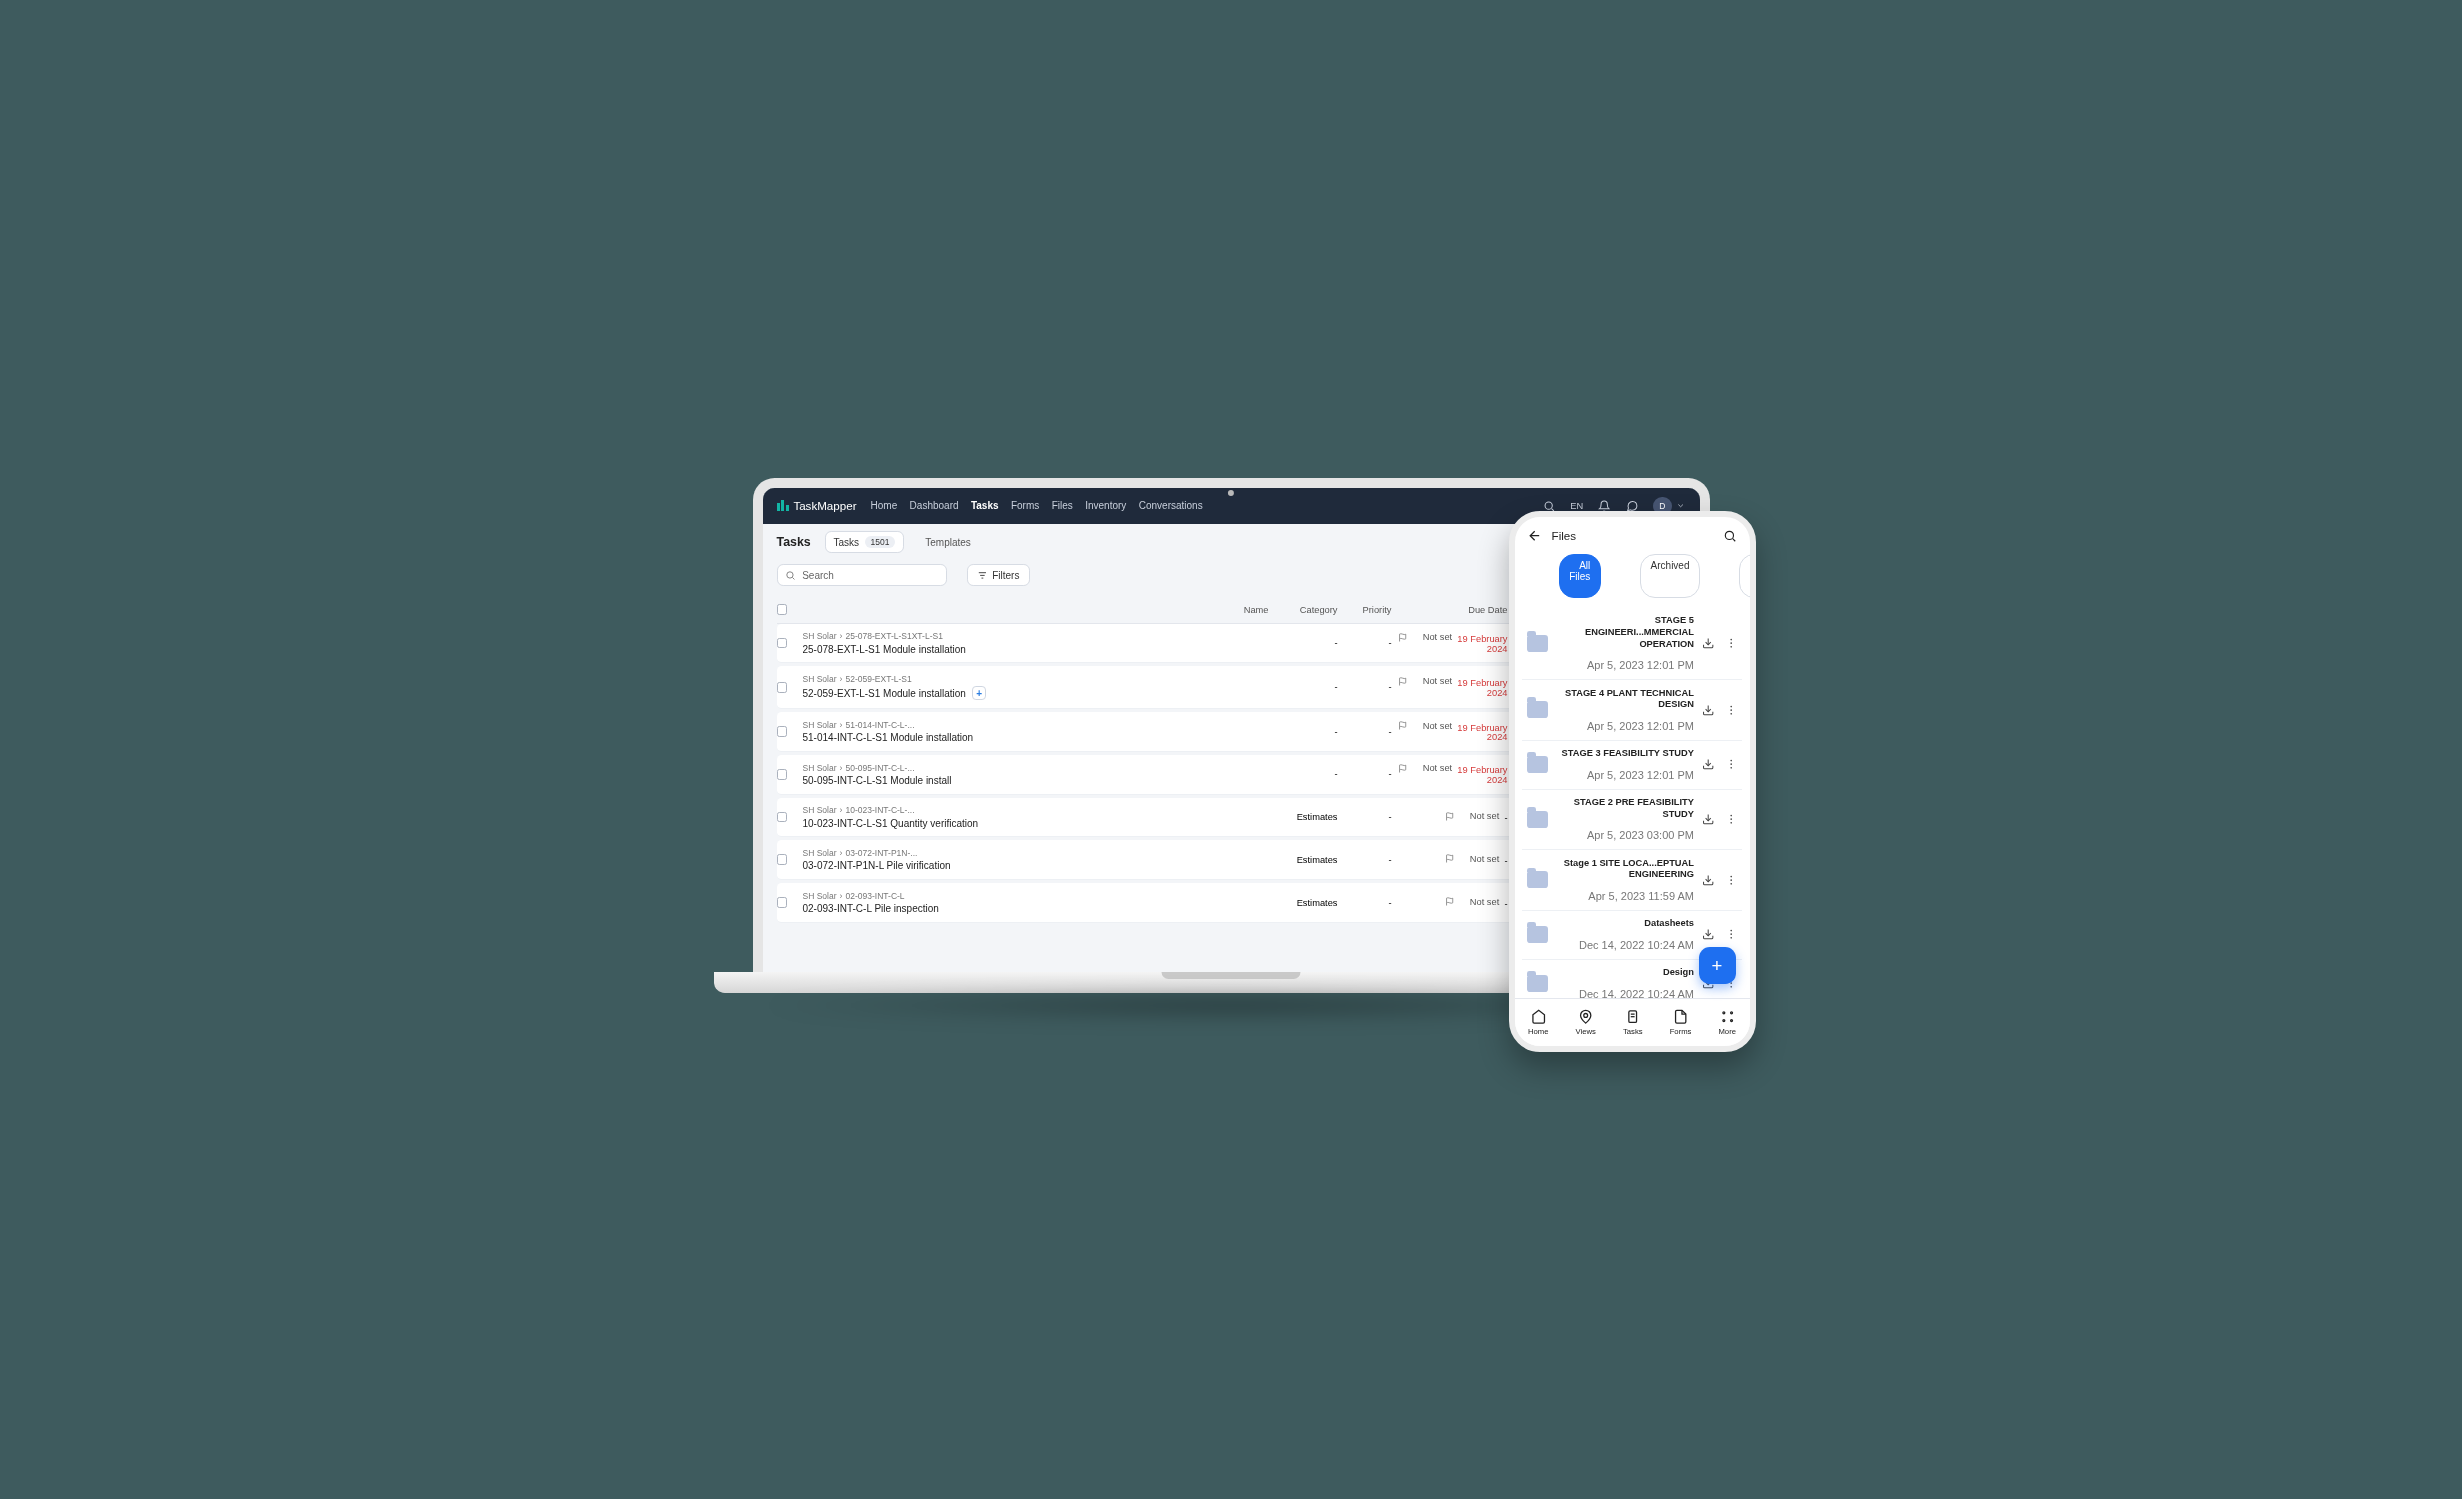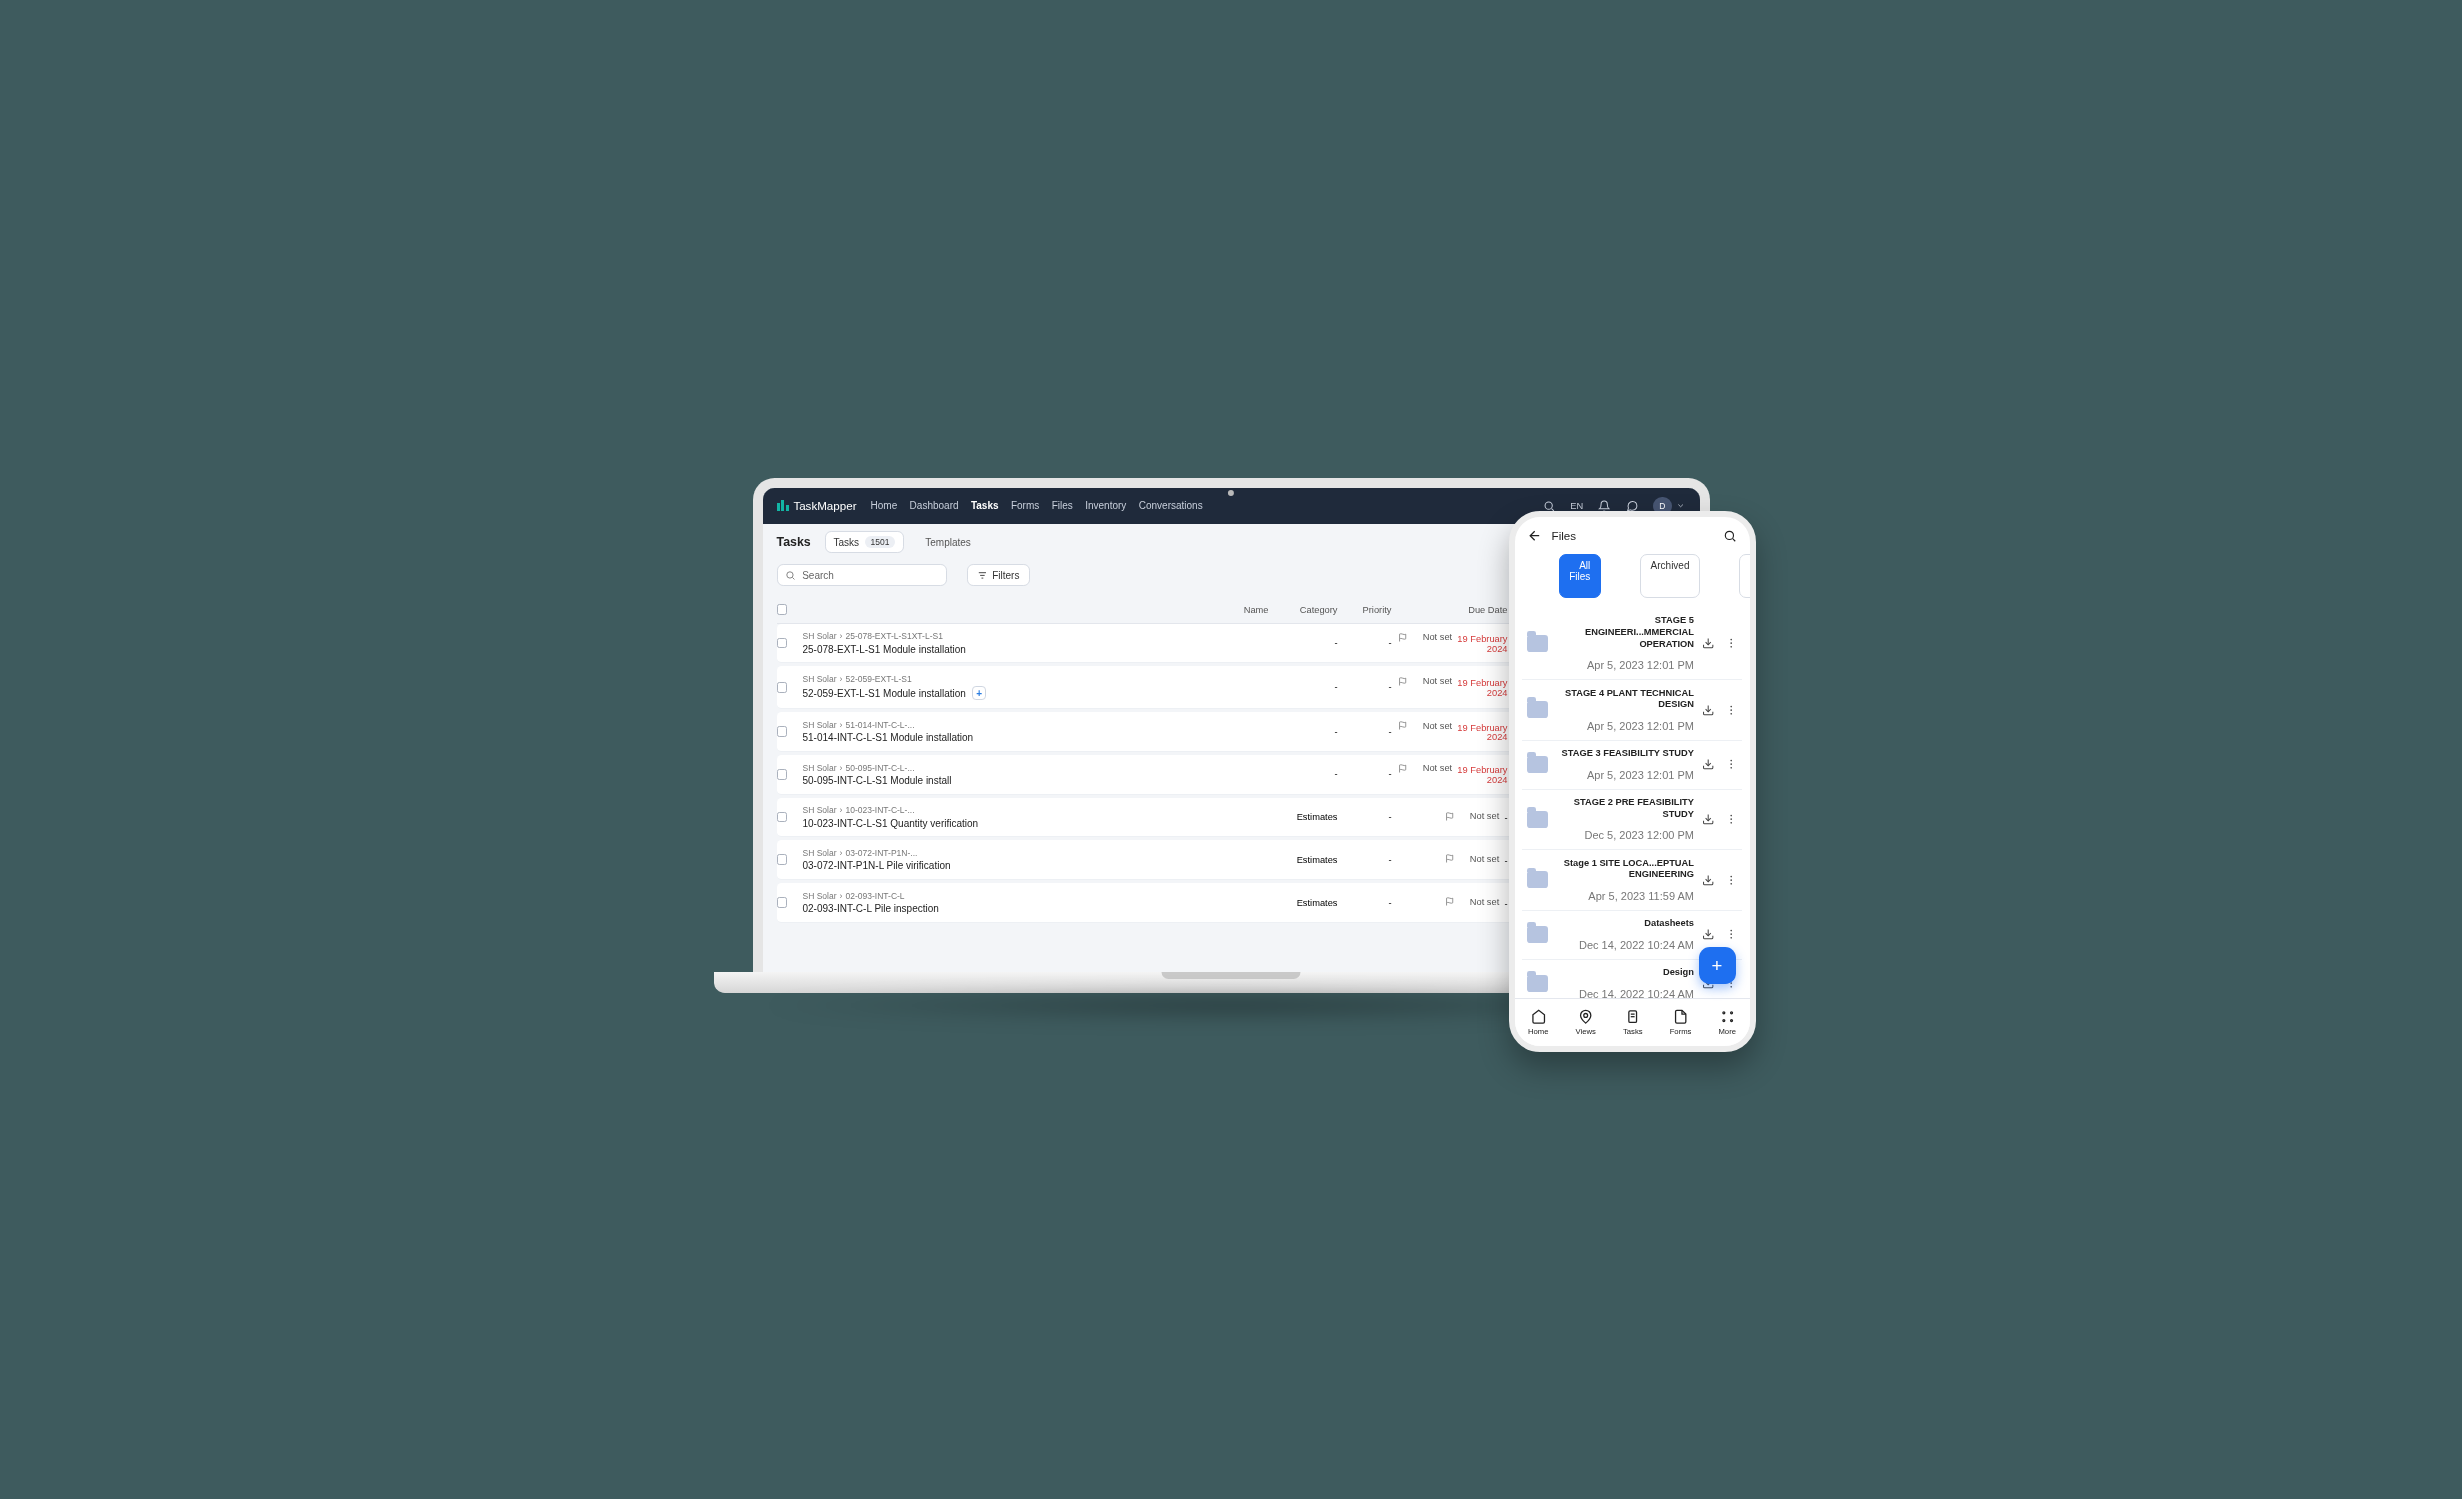--- a/index.html
+++ b/index.html
@@ -62,21 +62,21 @@
 .assignee-chip .dot { width:12.4px; height:12.4px; border-radius:50%; display:flex; align-items:center; justify-content:center; color:#fff; font-size:7px; font-weight:600; }
 .status-pill { background:#eef0f4; border-radius:9.3px; padding:2.3px 7.7px; font-size:8.5px; color:#444; }
 .checkbox { width:10.8px; height:10.8px; border:1.2px solid #aab1bd; border-radius:2.3px; background:#fff; }
 .add-btn { width:14px; height:14px; border:0.8px solid #cfd6e1; border-radius:3.9px; color:#2a7de1; font-weight:700; display:flex; align-items:center; justify-content:center; cursor:pointer; font-size:10px; }
 
 
 .phone { position:absolute; right:-46px; bottom:-31px; width:247px; height:541px; background:#fff; border:6.2px solid #ececec; border-radius:31px; overflow:hidden; display:flex; flex-direction:column; box-shadow:0 15.4px 31px rgba(0,0,0,.3); }
 .phone-header { display:flex; align-items:center; gap:9.3px; padding:10.8px 12.4px; font-size:11.6px; color:#222; }
 .phone-header .spacer{flex:1;}
 .file-tabs { display:flex; gap:7.7px; padding:0 12.4px 9.3px; }
-.file-tab { border:0.8px solid #d7dce4; border-radius:7px; padding:4.6px 9.3px; font-size:10px; color:#333; cursor:pointer;margin-left:32px; }
+.file-tab { border:0.8px solid #d7dce4; border-radius:15px; padding:4.6px 9.3px; font-size:10px; color:#333; cursor:pointer;margin-left:32px; }
 .file-tab.active { background:#1e6ff0; border-color:#1e6ff0; color:#fff; }
 .file-list { flex:1; overflow:auto; padding:0 7.7px; }
 .file-row { display:flex; align-items:center; gap:7.7px; padding:7.7px 4.6px; border-bottom:0.8px solid #edf0f4; }
 .folder-icon { width:21.6px; height:17px; background:#b6c4e0; border-radius:3.1px; position:relative; flex-shrink:0; }
 .folder-icon::before { content:''; position:absolute; top:-3.9px; left:0; width:9.3px; height:4.6px; background:#b6c4e0; border-radius:2.3px 2.3px 0 0; }
 .file-meta { flex:1; min-width:0; }
 .file-name { font-size:9.3px; font-weight:600; color:#222; line-height:1.25; }
 .file-date { font-size:11px; color:#777; margin-top:9px; }
 .file-actions { display:flex; gap:10.8px; color:#555; }
 .dl-icon, .more-icon { cursor:pointer; }
@@ -501,21 +501,21 @@
                 <circle cx="12" cy="12" r="1.6"></circle>
                 <circle cx="12" cy="19" r="1.6"></circle>
               </svg>
             </span>
     </div>
   </div>
         <div class="file-row">
     <div class="folder-icon"></div>
     <div class="file-meta">
       <div class="file-name">STAGE 2 PRE FEASIBILITY STUDY</div>
-      <div class="file-date">Dec 5, 2023 12:00 PM</div>
+      <div class="file-date">Apr 5, 2023 03:00 PM</div>
     </div>
     <div class="file-actions">
       <span class="dl-icon">
               <svg width="12.4" height="12.4" viewBox="0 0 24 24" fill="none" stroke="#444" stroke-width="2">
                 <path d="M21 15v4a2 2 0 0 1-2 2H5a2 2 0 0 1-2-2v-4"></path>
                 <polyline points="7 10 12 15 17 10"></polyline>
                 <line x1="12" y1="15" x2="12" y2="3"></line>
               </svg>
             </span>
       <span class="more-icon">

